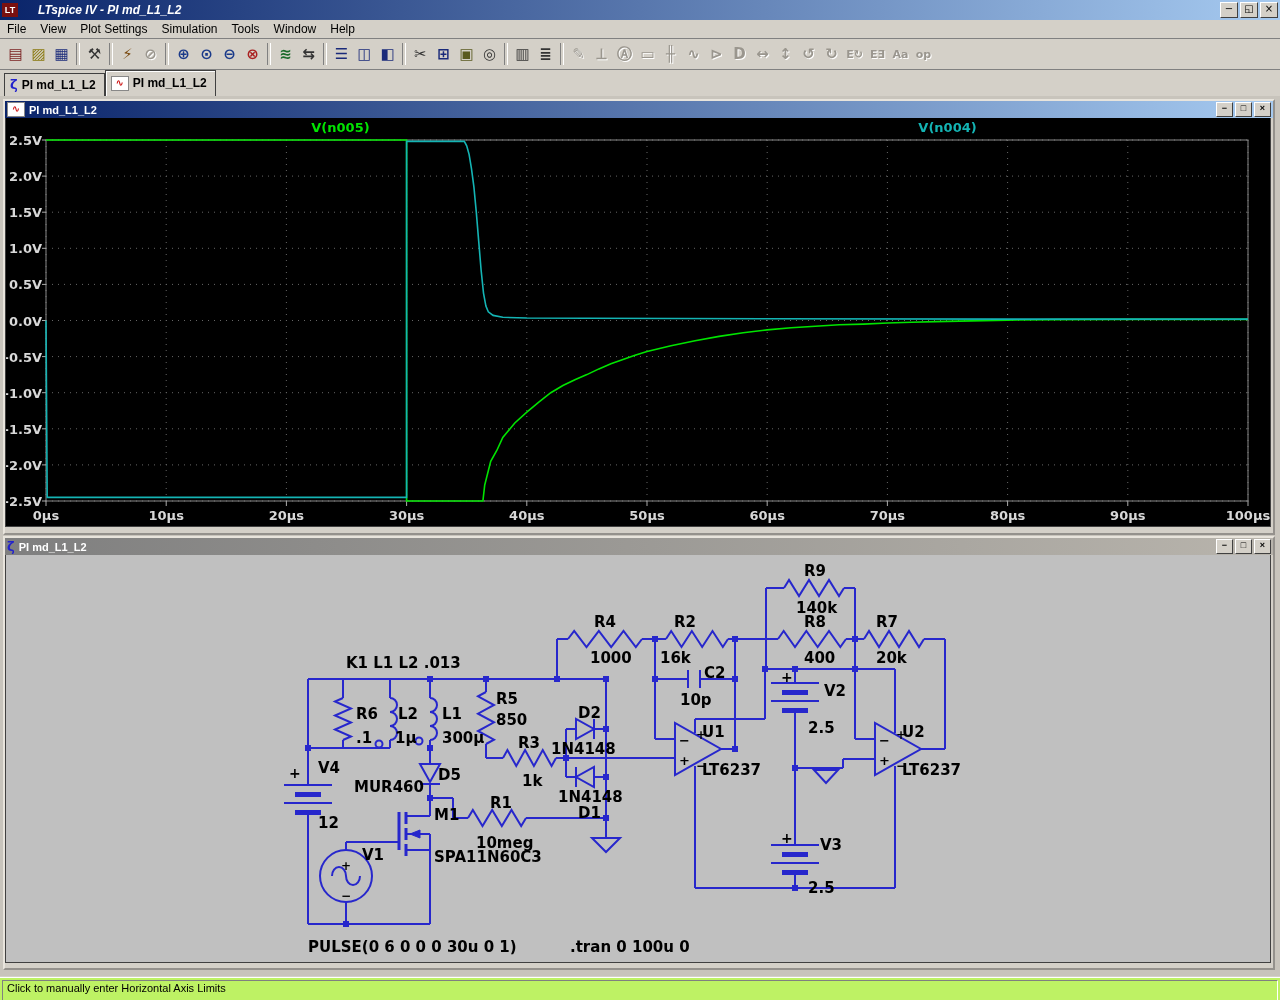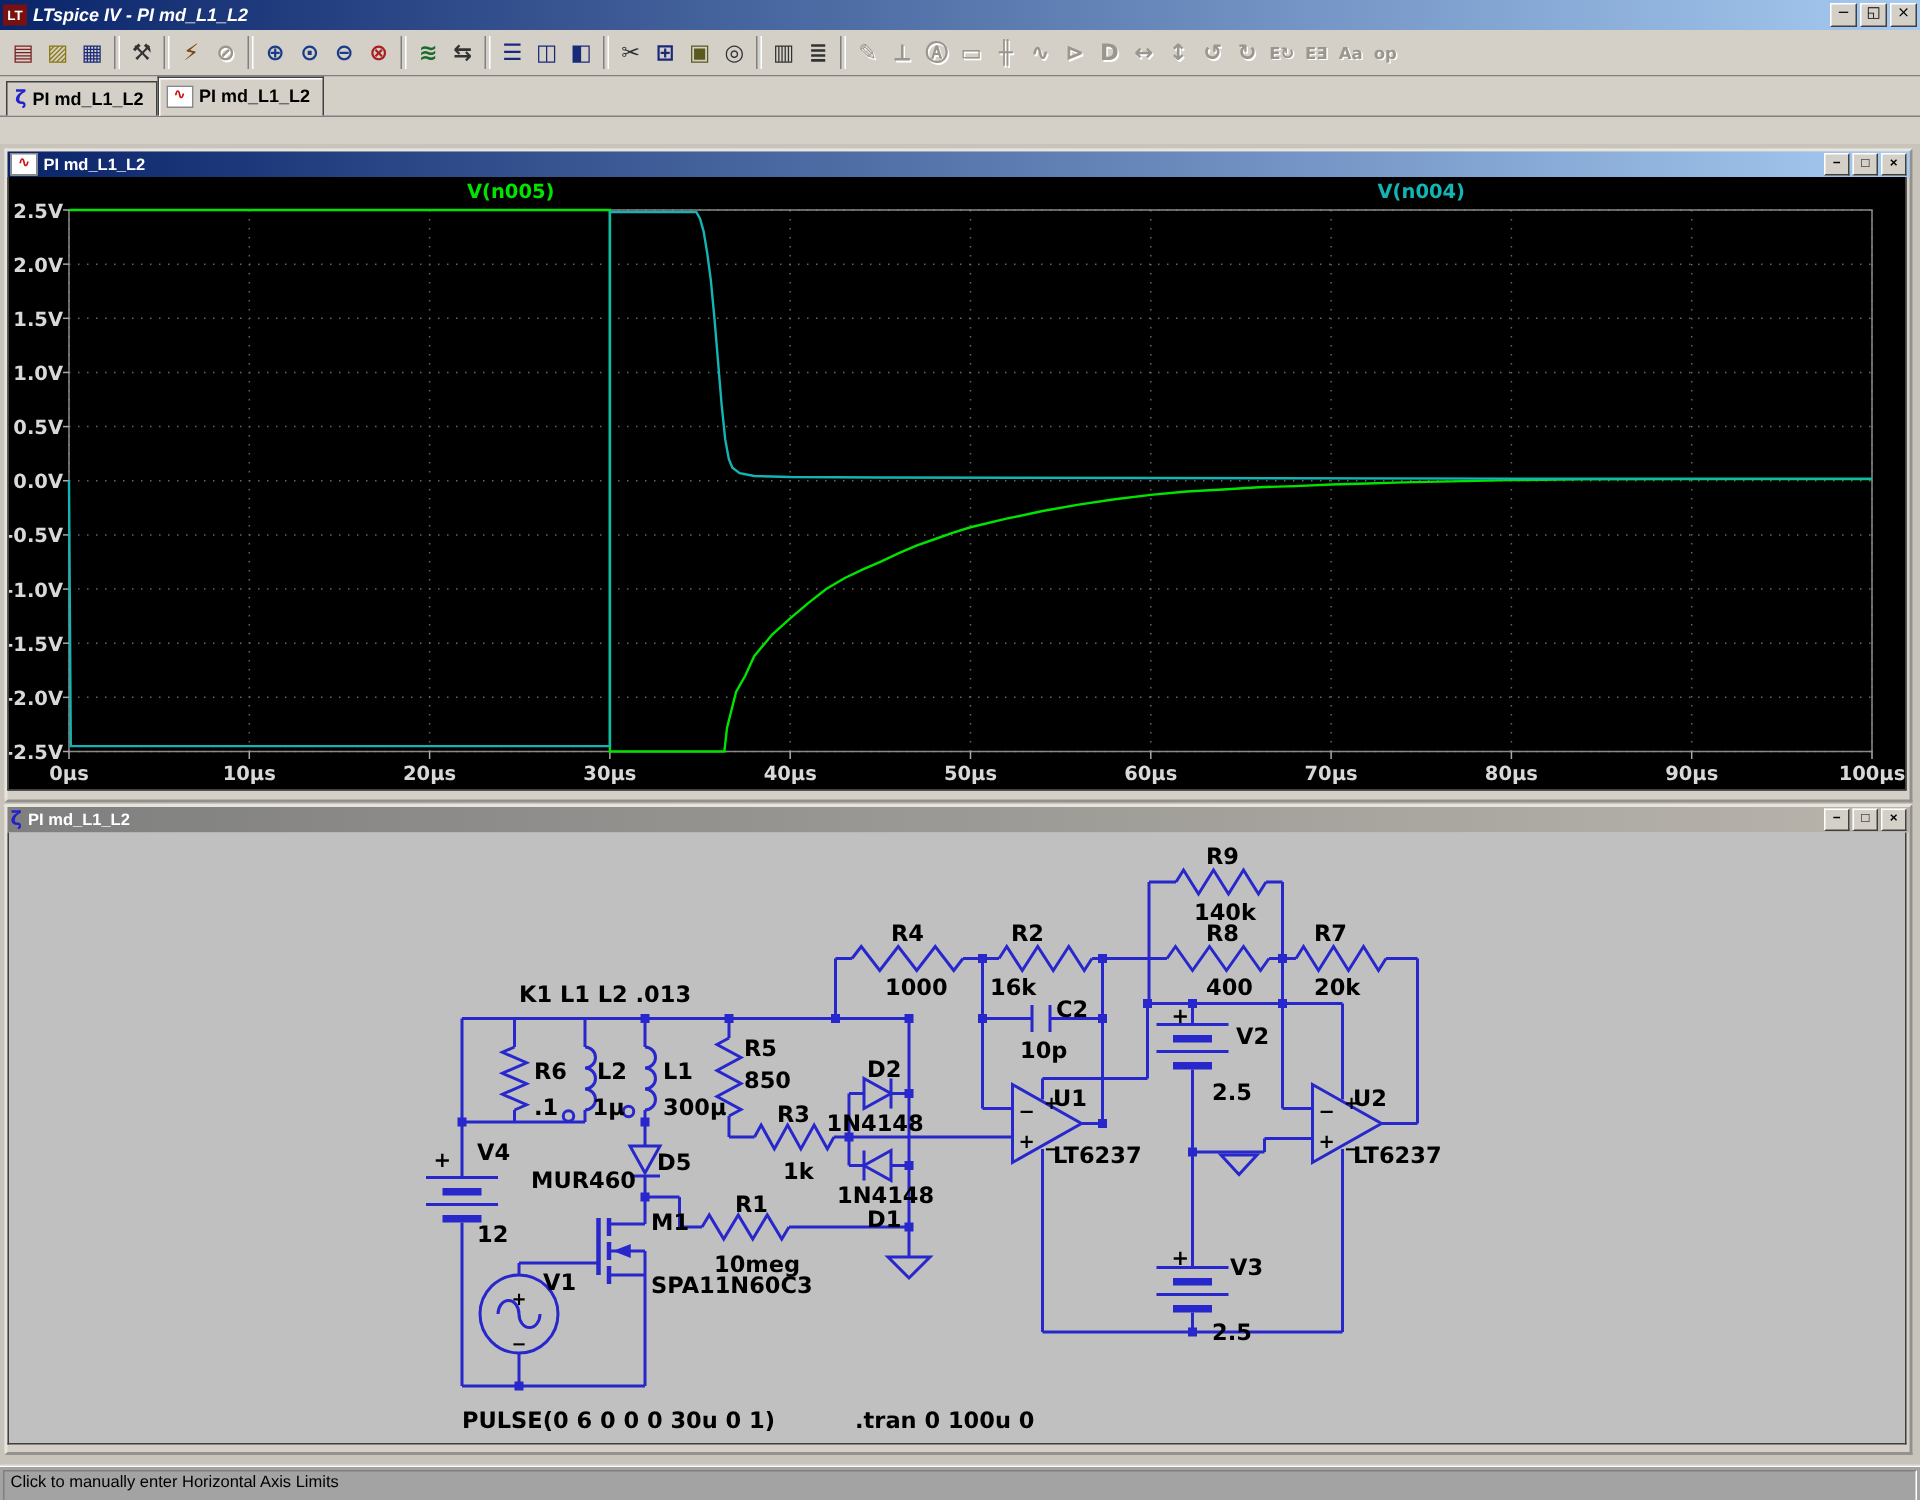--- a/index.html
+++ b/index.html
@@ -2,21 +2,21 @@
 <html><head>
 <meta charset="utf-8">
 <style>
   html,body{margin:0;padding:0;width:1280px;height:1000px;overflow:hidden;
     font-family:"Liberation Sans","DejaVu Sans",sans-serif;background:#d4d0c8;}
   .app{position:absolute;inset:0;background:#d4d0c8;}
   
   .titlebar{height:20px;background:linear-gradient(90deg,#0a246a,#a6caf0);
     display:flex;align-items:center;padding:0 2px;color:#fff;}
   .titlebar .ticon{width:16px;height:14px;background:#7a1010;color:#fff;font-size:9px;
-    font-weight:bold;display:flex;align-items:center;justify-content:center;margin-right:4px;}
+    font-weight:bold;display:flex;align-items:center;justify-content:center;margin-right:20px;}
   .titlebar .ttext{font-weight:bold;font-size:12px;flex:1;white-space:nowrap;font-style:italic;}
   .winbtns{display:flex;gap:2px;}
   .wbtn{width:16px;height:14px;background:#d4d0c8;border:1px solid;
     border-color:#fff #404040 #404040 #fff;font-size:10px;line-height:12px;text-align:center;
     color:#000;font-family:"DejaVu Sans",sans-serif;}
   
   .menubar{height:18px;display:flex;align-items:center;border-bottom:1px solid #808080;background:#d4d0c8;}
   .menu-item{font-size:12px;padding:1px 7px;color:#000;}
   
   .toolbar{height:30px;display:flex;align-items:center;background:#d4d0c8;
@@ -43,40 +43,49 @@
     font-size:11px;font-weight:bold;gap:4px;}
   .ctitle.active{background:linear-gradient(90deg,#0a246a,#a6caf0);}
   .ctitle.inactive{background:linear-gradient(90deg,#7f7f7f,#b8b4ac);}
   .ctitle .ttl{flex:1;white-space:nowrap;}
   .cwbtn{width:15px;height:13px;background:#d4d0c8;border:1px solid;
     border-color:#fff #404040 #404040 #fff;font-size:9px;line-height:11px;text-align:center;color:#000;}
   .plot-canvas{width:1264px;height:408px;background:#000;margin:0;border:1px solid #404040;border-top:none;}
   .schem-canvas{width:1264px;height:407px;background:#c0c0c0;border:1px solid #404040;border-top:none;}
   svg{display:block;}
   
-  .statusbar{position:absolute;left:0;top:977px;width:1280px;height:23px;background:#a3a3a3;
+  .statusbar{position:absolute;left:0;top:977px;width:1280px;height:23px;background:#bef264;
     border-top:1px solid #fff;}
   .statusbar .inner{margin:2px;height:17px;border:1px solid;border-color:#808080 #fff #fff #808080;
     font-size:11px;padding:1px 4px;color:#000;}
 </style>
 </head>
 <body>
 
 <div class="app">
 
   <div class="titlebar">
     <div class="ticon">LT</div>
     <div class="ttext">LTspice IV - PI md_L1_L2</div>
     <div class="winbtns">
       <div class="wbtn">−</div>
       <div class="wbtn">◱</div>
       <div class="wbtn">×</div>
     </div>
   </div>
 
+  <div class="menubar" id="menubar">
+      <span class="menu-item">File</span>
+      <span class="menu-item">View</span>
+      <span class="menu-item">Plot Settings</span>
+      <span class="menu-item">Simulation</span>
+      <span class="menu-item">Tools</span>
+      <span class="menu-item">Window</span>
+      <span class="menu-item">Help</span>
+    </div>
 
   <div class="toolbar" id="toolbar">
       <div class="tgroup">
         <div class="tool" style="color: rgb(122, 32, 32);">▤</div>
         <div class="tool" style="color: rgb(138, 122, 16);">▨</div>
         <div class="tool" style="color: rgb(26, 42, 122);">▦</div>
       </div>
       <div class="tsep"></div>
       <div class="tgroup">
         <div class="tool" style="color: rgb(51, 51, 51);">⚒</div>

